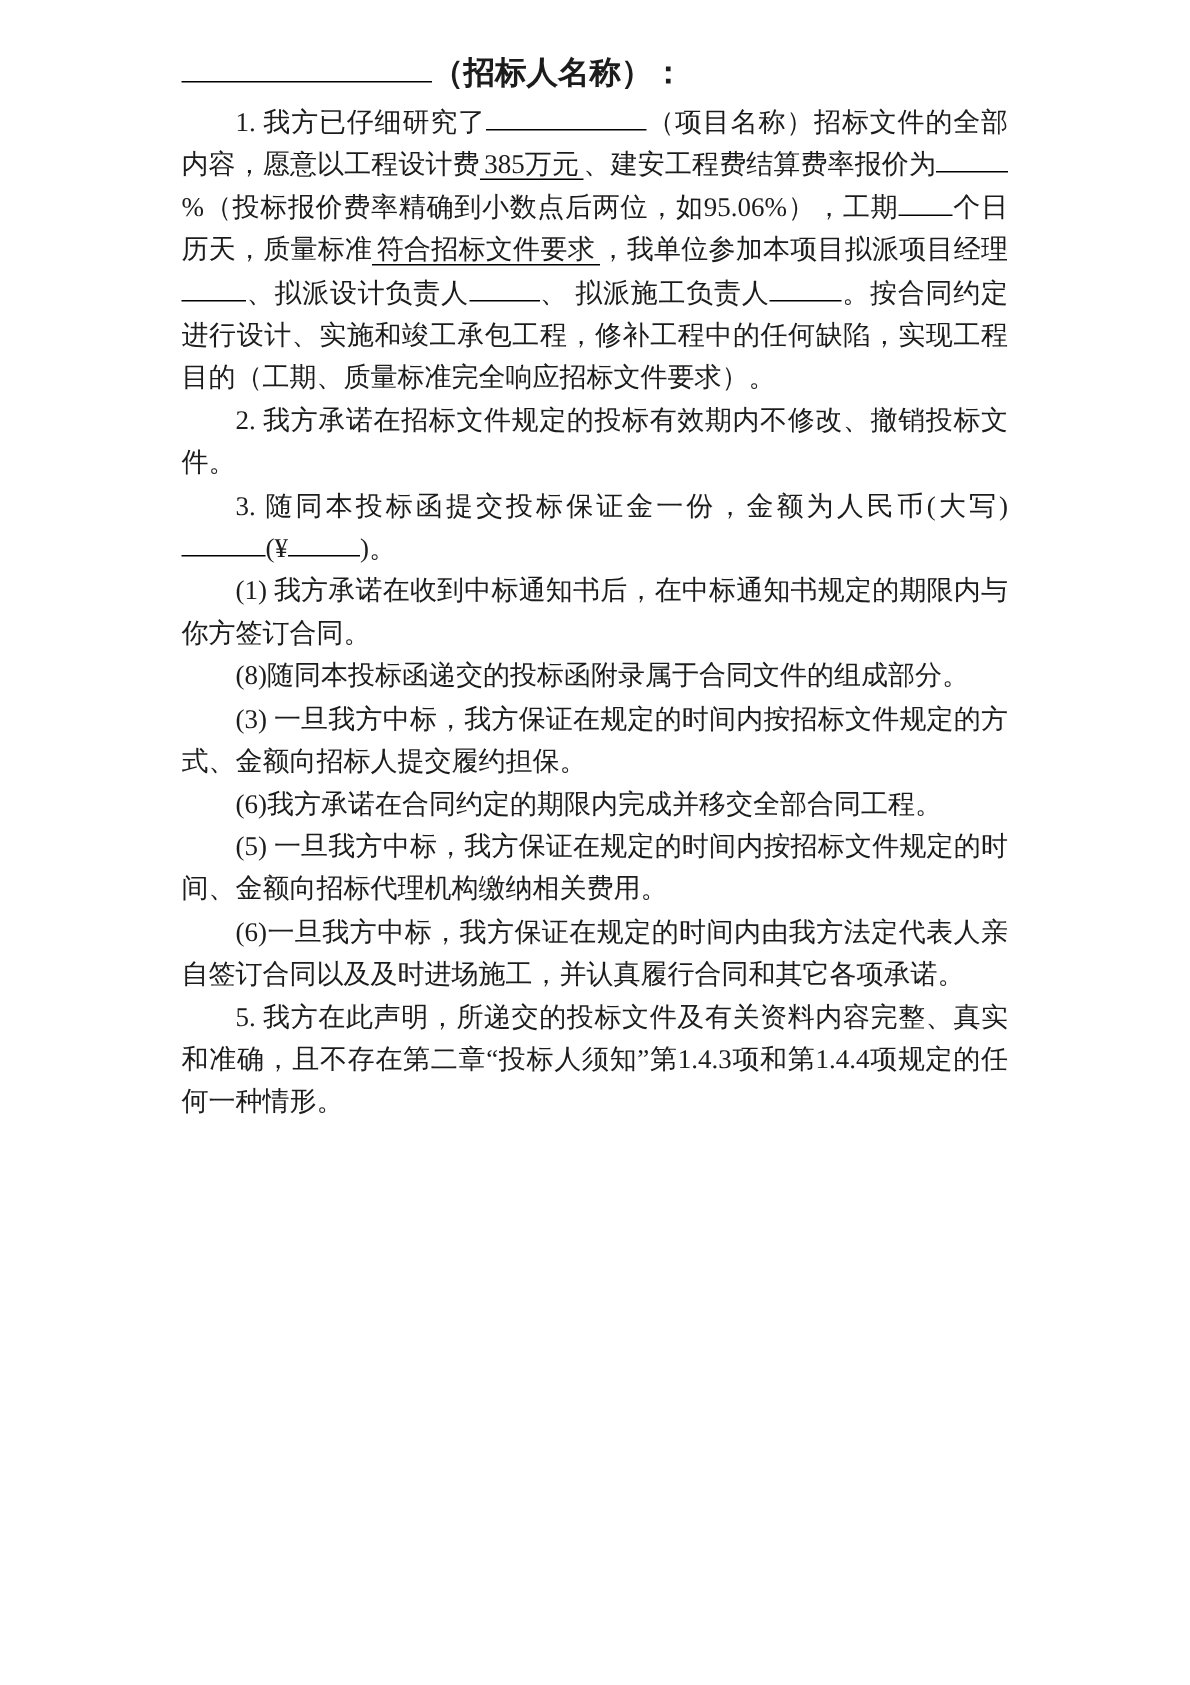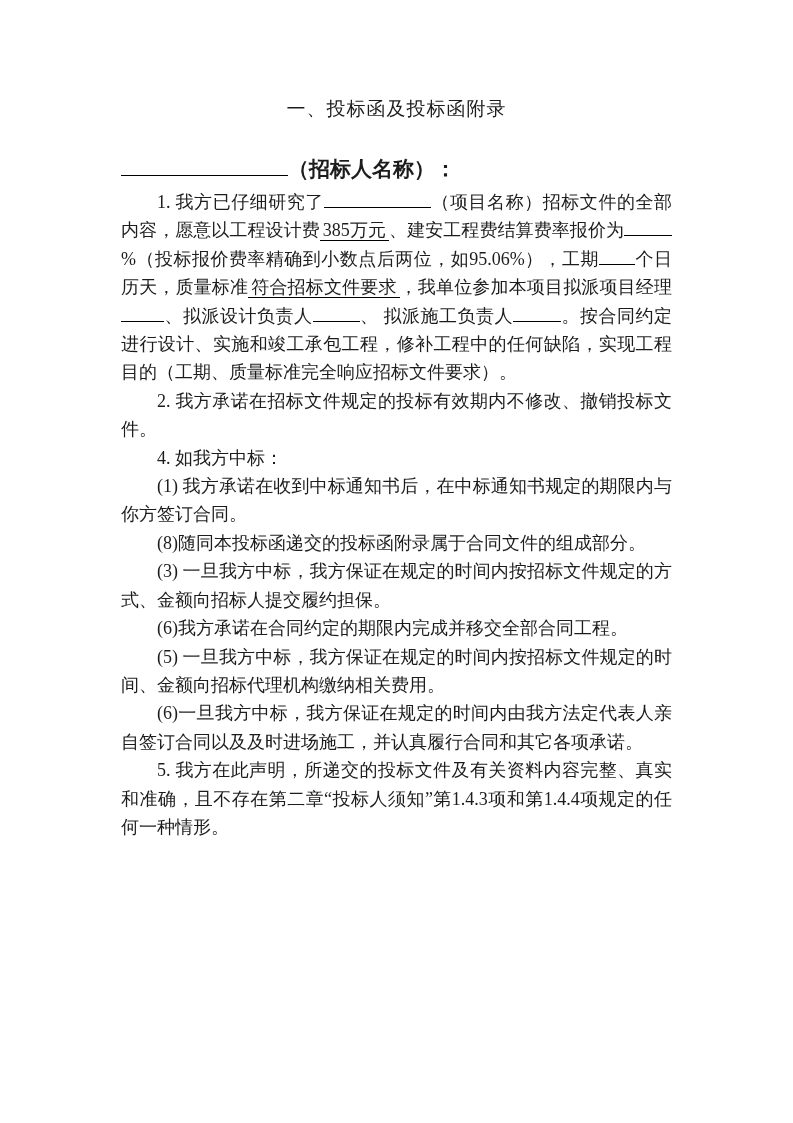--- a/index.html
+++ b/index.html
@@ -60,30 +60,29 @@
   }
   .filled {
     border-bottom: 1px solid #000;
     padding: 0 3px;
   }
 </style>
 </head>
 <body>
 
 <div class="page">
-  <h1 class="doc-title">一、投标函及投标函附录</h1>
 
   <div class="content">
     <div class="salutation">
       <span class="blank"></span><span>（招标人名称）：</span>
     </div>
     <div class="paragraphs" id="paragraphs">
         <p class="para"><span>1. 我方已仔细研究了</span><span class="blank" style="width: 107px;"></span><span>（项目名称）招标文件的全部内容，愿意以工程设计费</span><span class="filled">385万元</span><span>、建安工程费结算费率报价为</span><span class="blank" style="width: 48px;"></span><span>%（投标报价费率精确到小数点后两位，如95.06%），工期</span><span class="blank" style="width: 36px;"></span><span>个日历天，质量标准</span><span class="filled">符合招标文件要求</span><span>，我单位参加本项目拟派项目经理</span><span class="blank" style="width: 43px;"></span><span>、拟派设计负责人</span><span class="blank" style="width: 47px;"></span><span>、 拟派施工负责人</span><span class="blank" style="width: 48px;"></span><span>。按合同约定进行设计、实施和竣工承包工程，修补工程中的任何缺陷，实现工程目的（工期、质量标准完全响应招标文件要求）。</span></p>
         <p class="para"><span>2. 我方承诺在招标文件规定的投标有效期内不修改、撤销投标文件。</span></p>
-        <p class="para"><span>4. 如我方中标：</span></p>
+        <p class="para"><span>3. 随同本投标函提交投标保证金一份，金额为人民币(大写)</span><span class="blank" style="width: 56px;"></span><span>(¥</span><span class="blank" style="width: 48px;"></span><span>)。</span></p>
         <p class="para"><span>(1) 我方承诺在收到中标通知书后，在中标通知书规定的期限内与你方签订合同。</span></p>
         <p class="para"><span>(8)随同本投标函递交的投标函附录属于合同文件的组成部分。</span></p>
         <p class="para"><span>(3) 一旦我方中标，我方保证在规定的时间内按招标文件规定的方式、金额向招标人提交履约担保。</span></p>
         <p class="para"><span>(6)我方承诺在合同约定的期限内完成并移交全部合同工程。</span></p>
         <p class="para"><span>(5) 一旦我方中标，我方保证在规定的时间内按招标文件规定的时间、金额向招标代理机构缴纳相关费用。</span></p>
         <p class="para"><span>(6)一旦我方中标，我方保证在规定的时间内由我方法定代表人亲自签订合同以及及时进场施工，并认真履行合同和其它各项承诺。</span></p>
         <p class="para"><span>5. 我方在此声明，所递交的投标文件及有关资料内容完整、真实和准确，且不存在第二章“投标人须知”第1.4.3项和第1.4.4项规定的任何一种情形。</span></p>
       </div>
   </div>
 

